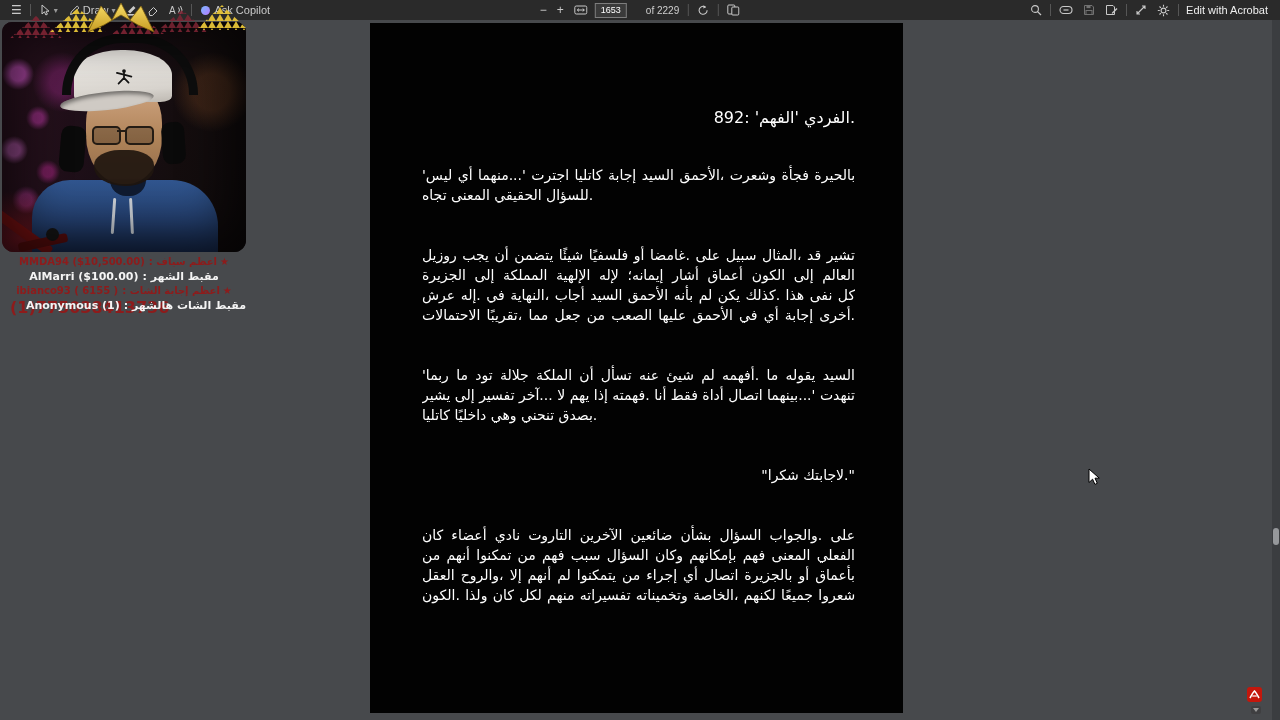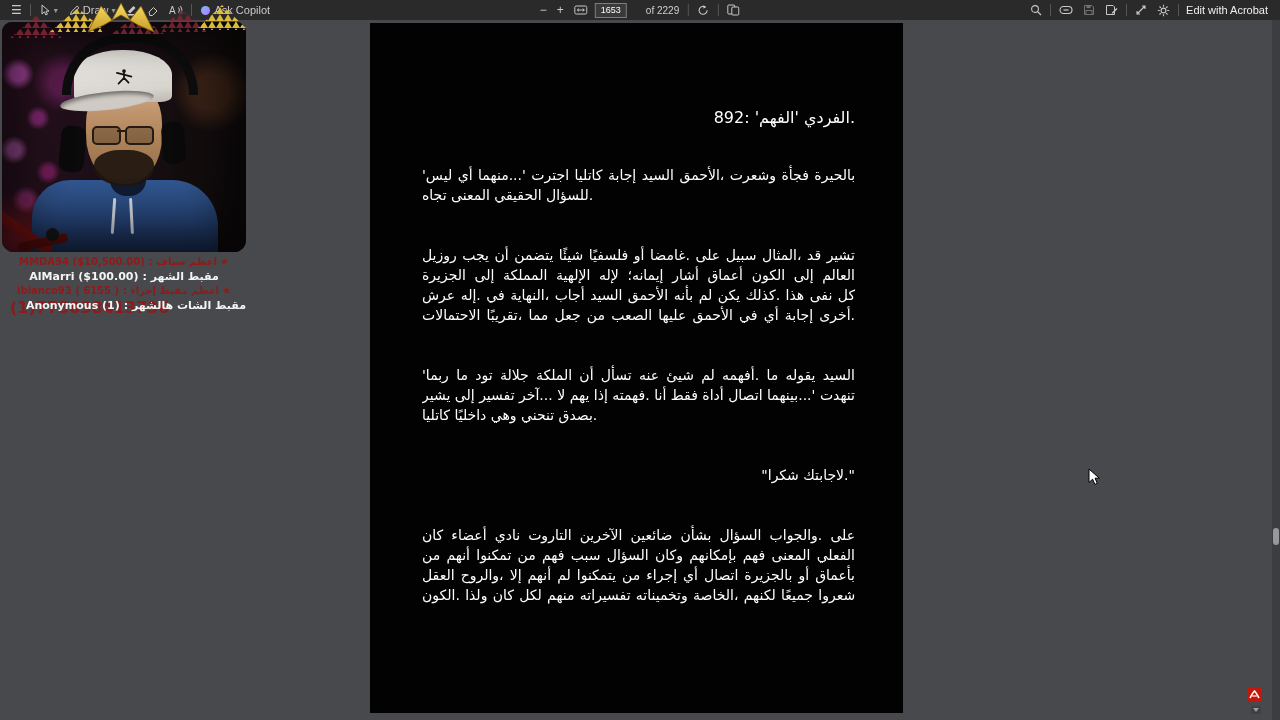--- a/index.html
+++ b/index.html
@@ -371,21 +371,21 @@
   </svg>
 
   <div class="stats">
     <div class="stat-row stat-red">
       <span class="pre">★</span><span class="lbl">اعظم سياف :</span><span class="val" dir="ltr">MMDA94 ($10,500.00)</span>
     </div>
     <div class="stat-row stat-white">
       <span class="lbl">مقبط الشهر :</span><span class="val" dir="ltr">AlMarri ($100.00)</span>
     </div>
     <div class="stat-row stat-red">
-      <span class="pre">★</span><span class="lbl">اعظم مقبط إجراء :</span><span class="val" dir="ltr">ibianco93 ( 6155 )</span>
+      <span class="pre">★</span><span class="lbl">اعظم إجابة الشات :</span><span class="val" dir="ltr">ibianco93 ( 6155 )</span>
     </div>
     <div class="stat-row stat-white row4">
       <span class="ticker">775038413736(1)</span>
       <span class="over">
         <span class="lbl">مقبط الشات هالشهر :</span><span class="val" dir="ltr">Anonymous (1)</span>
       </span>
     </div>
   </div>
 
   <div class="cursor">

